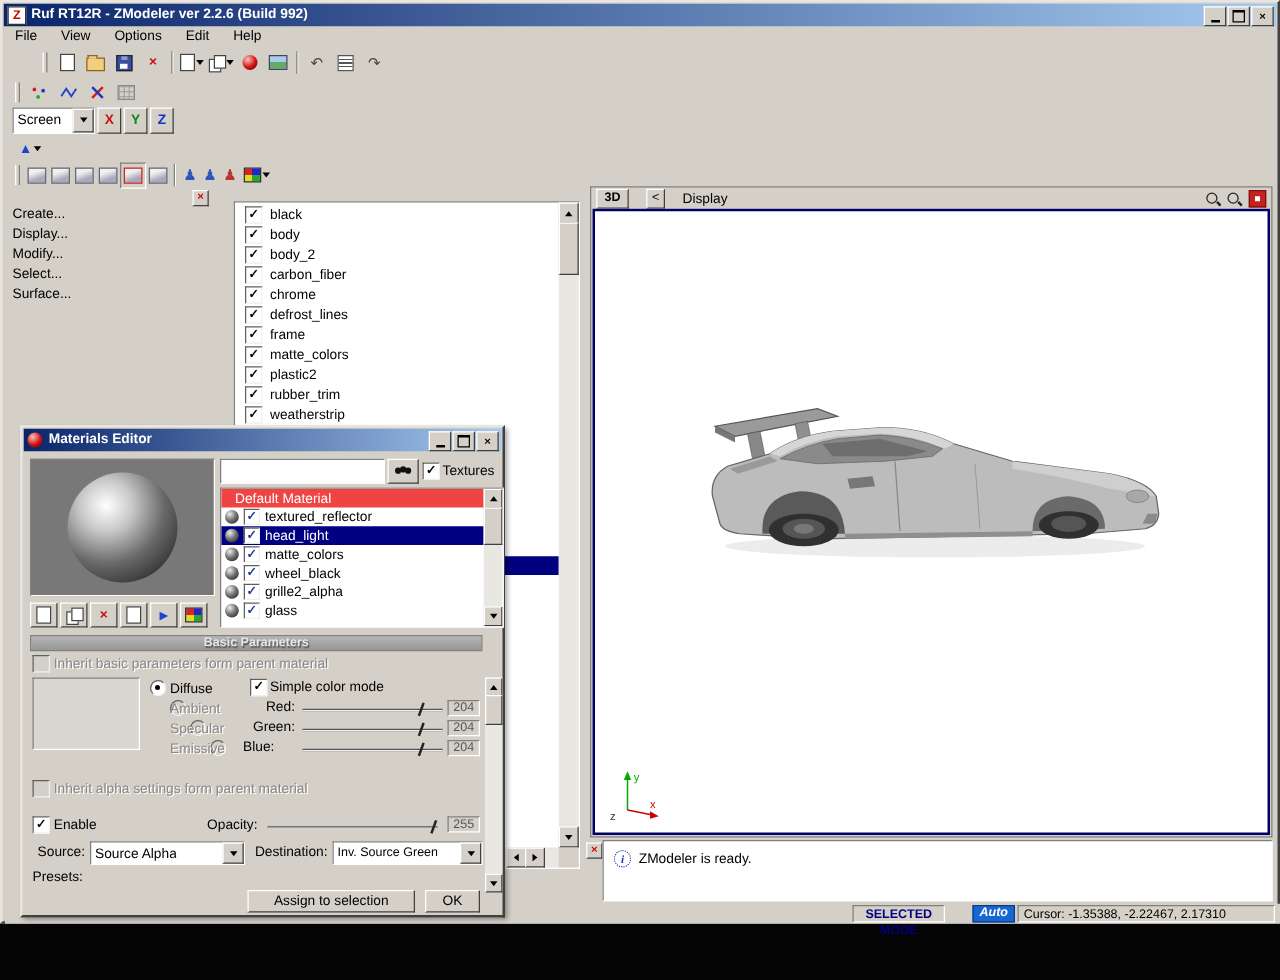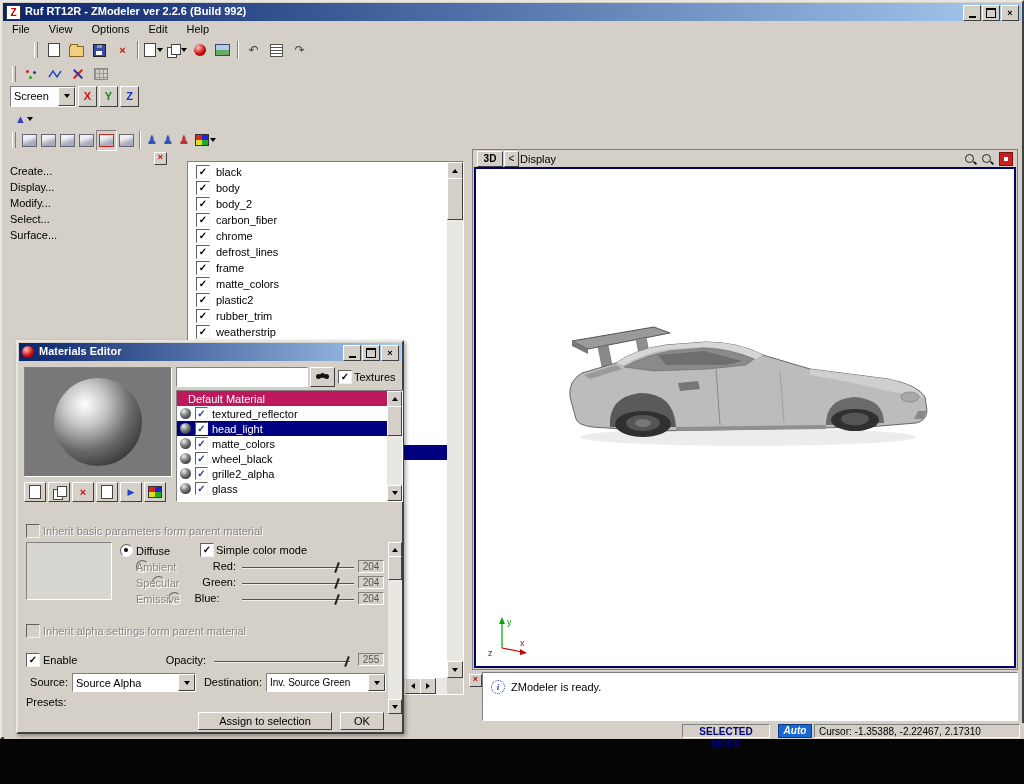--- a/index.html
+++ b/index.html
@@ -334,21 +334,21 @@
             <span class="tri-lf"></span>
           </div>
         <div class="sbtn abs" style="left:232px;top:0;width:14px;height:14px;">
             <span class="tri-rt"></span>
           </div>
       </div>
       <div class="abs win" style="right:0;bottom:0;width:16px;height:16px;"></div>
     </div>
 
     <div class="abs" style="left:470px;top:147px;width:546px;height:521px;border:1px solid #808080;box-sizing:border-box;background:#d4d0c8;">
-      <div class="abs" style="left:0;top:0;width:100%;height:17px;display:flex;align-items:center;gap:1px;padding-left:4px;box-sizing:border-box;">
+      <div class="abs" style="left:0;top:0;width:100%;height:17px;display:flex;align-items:center;gap:14px;padding-left:4px;box-sizing:border-box;">
         <div class="btn" style="width:24px;height:14px;font-weight:bold;font-size:10px;">3D</div>
         <div class="btn" style="width:13px;height:14px;font-size:10px;">&lt;</div>
         <span>Display</span>
         <span style="margin-left:auto;display:flex;align-items:center;gap:8px;padding-right:4px;">
           <span class="i-mag"></span>
           <span class="i-mag"></span>
           <span class="i-red"></span>
         </span>
       </div>
 
@@ -393,21 +393,21 @@
       </div>
     </div>
 
     <div class="abs xbtn" style="left:467px;top:672px;">×</div>
     <div class="abs sunken" style="left:480px;top:670px;width:536px;height:49px;box-sizing:border-box;">
       <span class="abs" style="left:8px;top:7px;width:12px;height:12px;border:1px dotted #2233bb;border-radius:50%;color:#2233bb;font:italic bold 9px 'Liberation Serif',serif;text-align:center;line-height:12px;">i</span>
       <span class="abs" style="left:28px;top:8px;">ZModeler is ready.</span>
     </div>
 
     <div class="abs win" style="left:2px;top:721px;width:1020px;height:16px;">
-      <div class="abs sunkeng" style="left:678px;top:1px;width:88px;height:14px;text-align:center;line-height:13px;font-weight:bold;color:#000080;font-size:10px;box-sizing:border-box;">SELECTED MODE</div>
+      <div class="abs sunkeng" style="left:678px;top:1px;width:74px;height:14px;text-align:center;line-height:13px;font-weight:bold;color:#000080;font-size:10px;box-sizing:border-box;">SELECTED MODE</div>
       <div class="abs" style="left:774px;top:1px;width:34px;height:14px;background:#1767d2;border:1px solid #0a3a80;color:#fff;font-weight:bold;font-style:italic;text-align:center;line-height:12px;font-size:10px;box-sizing:border-box;">Auto</div>
       <div class="abs sunkeng" style="left:810px;top:1px;width:206px;height:14px;line-height:13px;padding-left:4px;font-size:10px;box-sizing:border-box;white-space:nowrap;">Cursor: -1.35388, -2.22467, 2.17310</div>
     </div>
 
     <div class="abs" style="left:14px;top:338px;width:388px;height:394px;background:#d4d0c8;border:2px solid;border-color:#e8e6e0 #404040 #404040 #e8e6e0;box-sizing:border-box;z-index:20;box-shadow:2px 2px 4px rgba(0,0,0,0.35);">
       
       <div class="abs tgrad" style="left:1px;top:1px;width:382px;height:18px;">
         <span class="abs i-sphere-red" style="left:3px;top:3px;"></span>
         <span class="abs wtitle" style="left:20px;top:2px;">Materials Editor</span>
         <span class="abs" style="right:2px;top:2px;display:flex;gap:1px;">
@@ -434,21 +434,21 @@
           <span class="i-binoc"></span>
         </div>
       <span class="abs cb" style="left:320px;top:28px;">
           <span class="ck">✓</span>
         </span>
       <span class="abs" style="left:336px;top:29px;">Textures</span>
 
       
       <div class="abs sunken" style="left:158px;top:48px;width:227px;height:112px;box-sizing:border-box;background:#fff;overflow:hidden;">
         <div style="width:210px;">
-          <div class="mrow" style="background:#be185d;color:#fff;padding-left:11px;">Default Material</div>
+          <div class="mrow" style="background:#ef4444;color:#fff;padding-left:11px;">Default Material</div>
           <div class="mrow">
             <span class="msph"></span>
             <span class="cb" style="width:11px;height:11px;">
                 <span class="ck ckb">✓</span>
               </span>
             <span>textured_reflector</span>
           </div>
           <div class="mrow sel">
             <span class="msph"></span>
             <span class="cb" style="width:11px;height:11px;">
@@ -512,20 +512,21 @@
           </div>
         <div class="btn" style="width:20px;height:18px;color:#2244cc;font-size:9px;">
             <span>▶</span>
           </div>
         <div class="btn" style="width:20px;height:18px;">
             <span class="i-pal"></span>
           </div>
       </div>
 
       
+      <div class="abs secbar" style="left:6px;top:166px;width:362px;height:13px;box-sizing:border-box;">Basic Parameters</div>
       <span class="abs cb dis" style="left:8px;top:182px;"></span>
       <span class="abs dis-t" style="left:25px;top:183px;">Inherit basic parameters form parent material</span>
 
       <div class="abs sunkeng" style="left:8px;top:200px;width:86px;height:58px;background:#d8d6d0;box-sizing:border-box;"></div>
 
       <span class="abs radio sel" style="left:102px;top:202px;"></span>
       <span class="abs" style="left:118px;top:203px;">Diffuse</span>
       <span class="abs radio dis" style="left:102px;top:218px;"></span>
       <span class="abs dis-t" style="left:118px;top:219px;">Ambient</span>
       <span class="abs radio dis" style="left:102px;top:234px;"></span>

